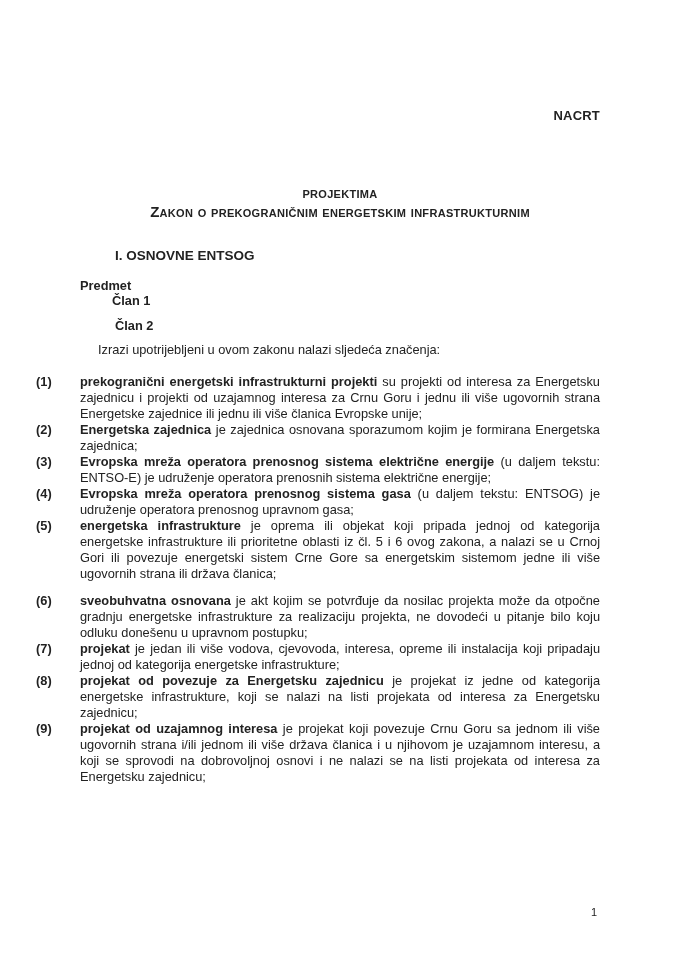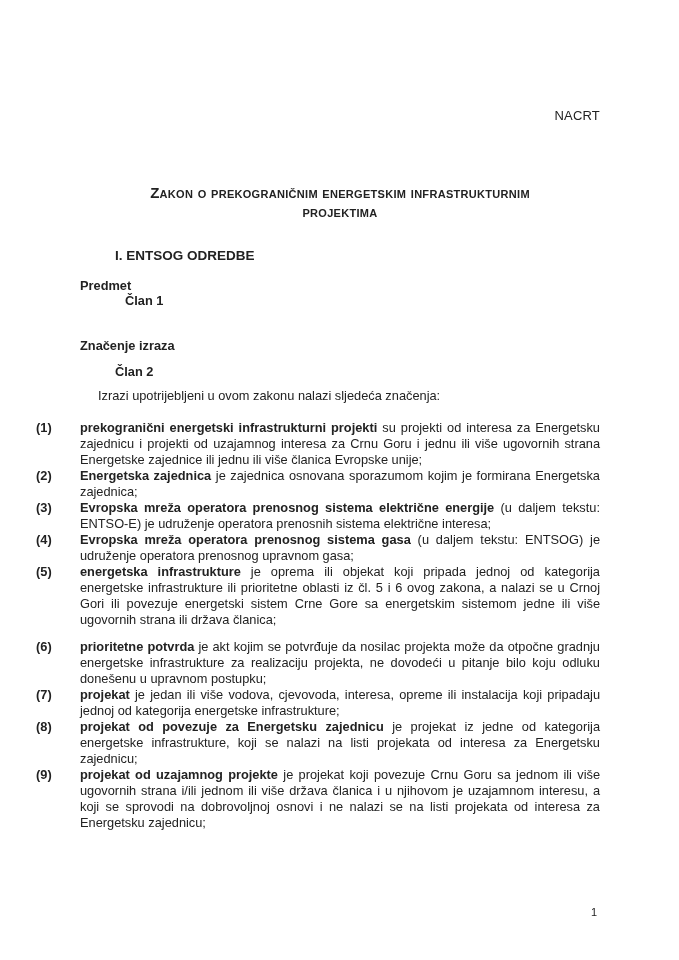--- a/index.html
+++ b/index.html
@@ -14,21 +14,21 @@
     line-height: 16px;
     position: relative;
     overflow: hidden;
     margin: 0 auto;
   }
   .content { padding: 0 79px 0 80px; }
 
   .draft {
     margin-top: 108px;
     text-align: right;
-    font-weight: normal;
+    font-weight: bold;
     font-size: 13px;
     line-height: 15px;
     letter-spacing: 0.2px;
   }
 
   .doc-title {
     margin-top: 60px;
     text-align: center;
     font-weight: bold;
     font-variant: small-caps;
@@ -44,21 +44,21 @@
     font-size: 13.5px;
     line-height: 16px;
   }
 
   .center-heading {
     text-align: left;
     font-weight: bold;
     line-height: 15px;
   }
   .subject-heading { margin-top: 14px; }
-  .article-1 { position: relative; left: 45px; }
+  .article-1 { position: relative; left: 32px; }
 
   .para-1 {
     margin-top: 22px;
     text-align: justify;
     text-indent: 37px;
   }
 
   .definitions-heading { margin-top: 30px; line-height: 16px; }
   .article-2 { margin-top: 10px; position: relative; left: 35px; }
 
@@ -91,79 +91,78 @@
 </style>
 </head>
 <body>
 
 <div class="page">
   <div class="content">
 
     <div class="draft">NACRT</div>
 
     <div class="doc-title">
+      <div>projektima</div>
       <div>Zakon o prekograničnim energetskim infrastrukturnim</div>
-      <div>projektima</div>
     </div>
 
-    <div class="section-heading">I. ENTSOG ODREDBE</div>
+    <div class="section-heading">I. OSNOVNE ENTSOG</div>
 
     <div class="center-heading subject-heading">Predmet</div>
     <div class="center-heading article-1">Član 1</div>
 
 
-    <div class="center-heading definitions-heading">Značenje izraza</div>
     <div class="center-heading article-2">Član 2</div>
 
     <div class="definitions-intro">Izrazi upotrijebljeni u ovom zakonu nalazi sljedeća značenja:</div>
 
     <div class="definitions">
 
       <div class="def-item">
         <span class="def-num">(1)</span>
         <span class="def-body"><span class="def-term">prekogranični energetski infrastrukturni projekti</span><span> su projekti od interesa za Energetsku zajednicu i projekti od uzajamnog interesa za Crnu Goru i jednu ili više ugovornih strana Energetske zajednice ili jednu ili više članica Evropske unije;</span></span>
       </div>
 
       <div class="def-item">
         <span class="def-num">(2)</span>
         <span class="def-body"><span class="def-term">Energetska zajednica</span><span> je zajednica osnovana sporazumom kojim je formirana Energetska zajednica;</span></span>
       </div>
 
       <div class="def-item">
         <span class="def-num">(3)</span>
-        <span class="def-body"><span class="def-term">Evropska mreža operatora prenosnog sistema električne energije</span><span> (u daljem tekstu: ENTSO-E) je udruženje operatora prenosnih sistema električne interesa;</span></span>
+        <span class="def-body"><span class="def-term">Evropska mreža operatora prenosnog sistema električne energije</span><span> (u daljem tekstu: ENTSO-E) je udruženje operatora prenosnih sistema električne energije;</span></span>
       </div>
 
       <div class="def-item">
         <span class="def-num">(4)</span>
         <span class="def-body"><span class="def-term">Evropska mreža operatora prenosnog sistema gasa</span><span> (u daljem tekstu: ENTSOG) je udruženje operatora prenosnog upravnom gasa;</span></span>
       </div>
 
       <div class="def-item">
         <span class="def-num">(5)</span>
         <span class="def-body"><span class="def-term">energetska infrastrukture</span><span> je oprema ili objekat koji pripada jednoj od kategorija energetske infrastrukture ili prioritetne oblasti iz čl. 5 i 6 ovog zakona, a nalazi se u Crnoj Gori ili povezuje energetski sistem Crne Gore sa energetskim sistemom jedne ili više ugovornih strana ili država članica;</span></span>
       </div>
 
       <div class="def-item gap-before">
         <span class="def-num">(6)</span>
-        <span class="def-body"><span class="def-term">prioritetne potvrda</span><span> je akt kojim se potvrđuje da nosilac projekta može da otpočne gradnju energetske infrastrukture za realizaciju projekta, ne dovodeći u pitanje bilo koju odluku donešenu u upravnom postupku;</span></span>
+        <span class="def-body"><span class="def-term">sveobuhvatna osnovana</span><span> je akt kojim se potvrđuje da nosilac projekta može da otpočne gradnju energetske infrastrukture za realizaciju projekta, ne dovodeći u pitanje bilo koju odluku donešenu u upravnom postupku;</span></span>
       </div>
 
       <div class="def-item">
         <span class="def-num">(7)</span>
         <span class="def-body"><span class="def-term">projekat</span><span> je jedan ili više vodova, cjevovoda, interesa, opreme ili instalacija koji pripadaju jednoj od kategorija energetske infrastrukture;</span></span>
       </div>
 
       <div class="def-item">
         <span class="def-num">(8)</span>
         <span class="def-body"><span class="def-term">projekat od povezuje za Energetsku zajednicu</span><span> je projekat iz jedne od kategorija energetske infrastrukture, koji se nalazi na listi projekata od interesa za Energetsku zajednicu;</span></span>
       </div>
 
       <div class="def-item">
         <span class="def-num">(9)</span>
-        <span class="def-body"><span class="def-term">projekat od uzajamnog projekte</span><span> je projekat koji povezuje Crnu Goru sa jednom ili više ugovornih strana i/ili jednom ili više država članica i u njihovom je uzajamnom interesu, a koji se sprovodi na dobrovoljnoj osnovi i ne nalazi se na listi projekata od interesa za Energetsku zajednicu;</span></span>
+        <span class="def-body"><span class="def-term">projekat od uzajamnog interesa</span><span> je projekat koji povezuje Crnu Goru sa jednom ili više ugovornih strana i/ili jednom ili više država članica i u njihovom je uzajamnom interesu, a koji se sprovodi na dobrovoljnoj osnovi i ne nalazi se na listi projekata od interesa za Energetsku zajednicu;</span></span>
       </div>
 
     </div>
   </div>
 
   <div class="page-number">1</div>
 </div>
 
 </body></html>

